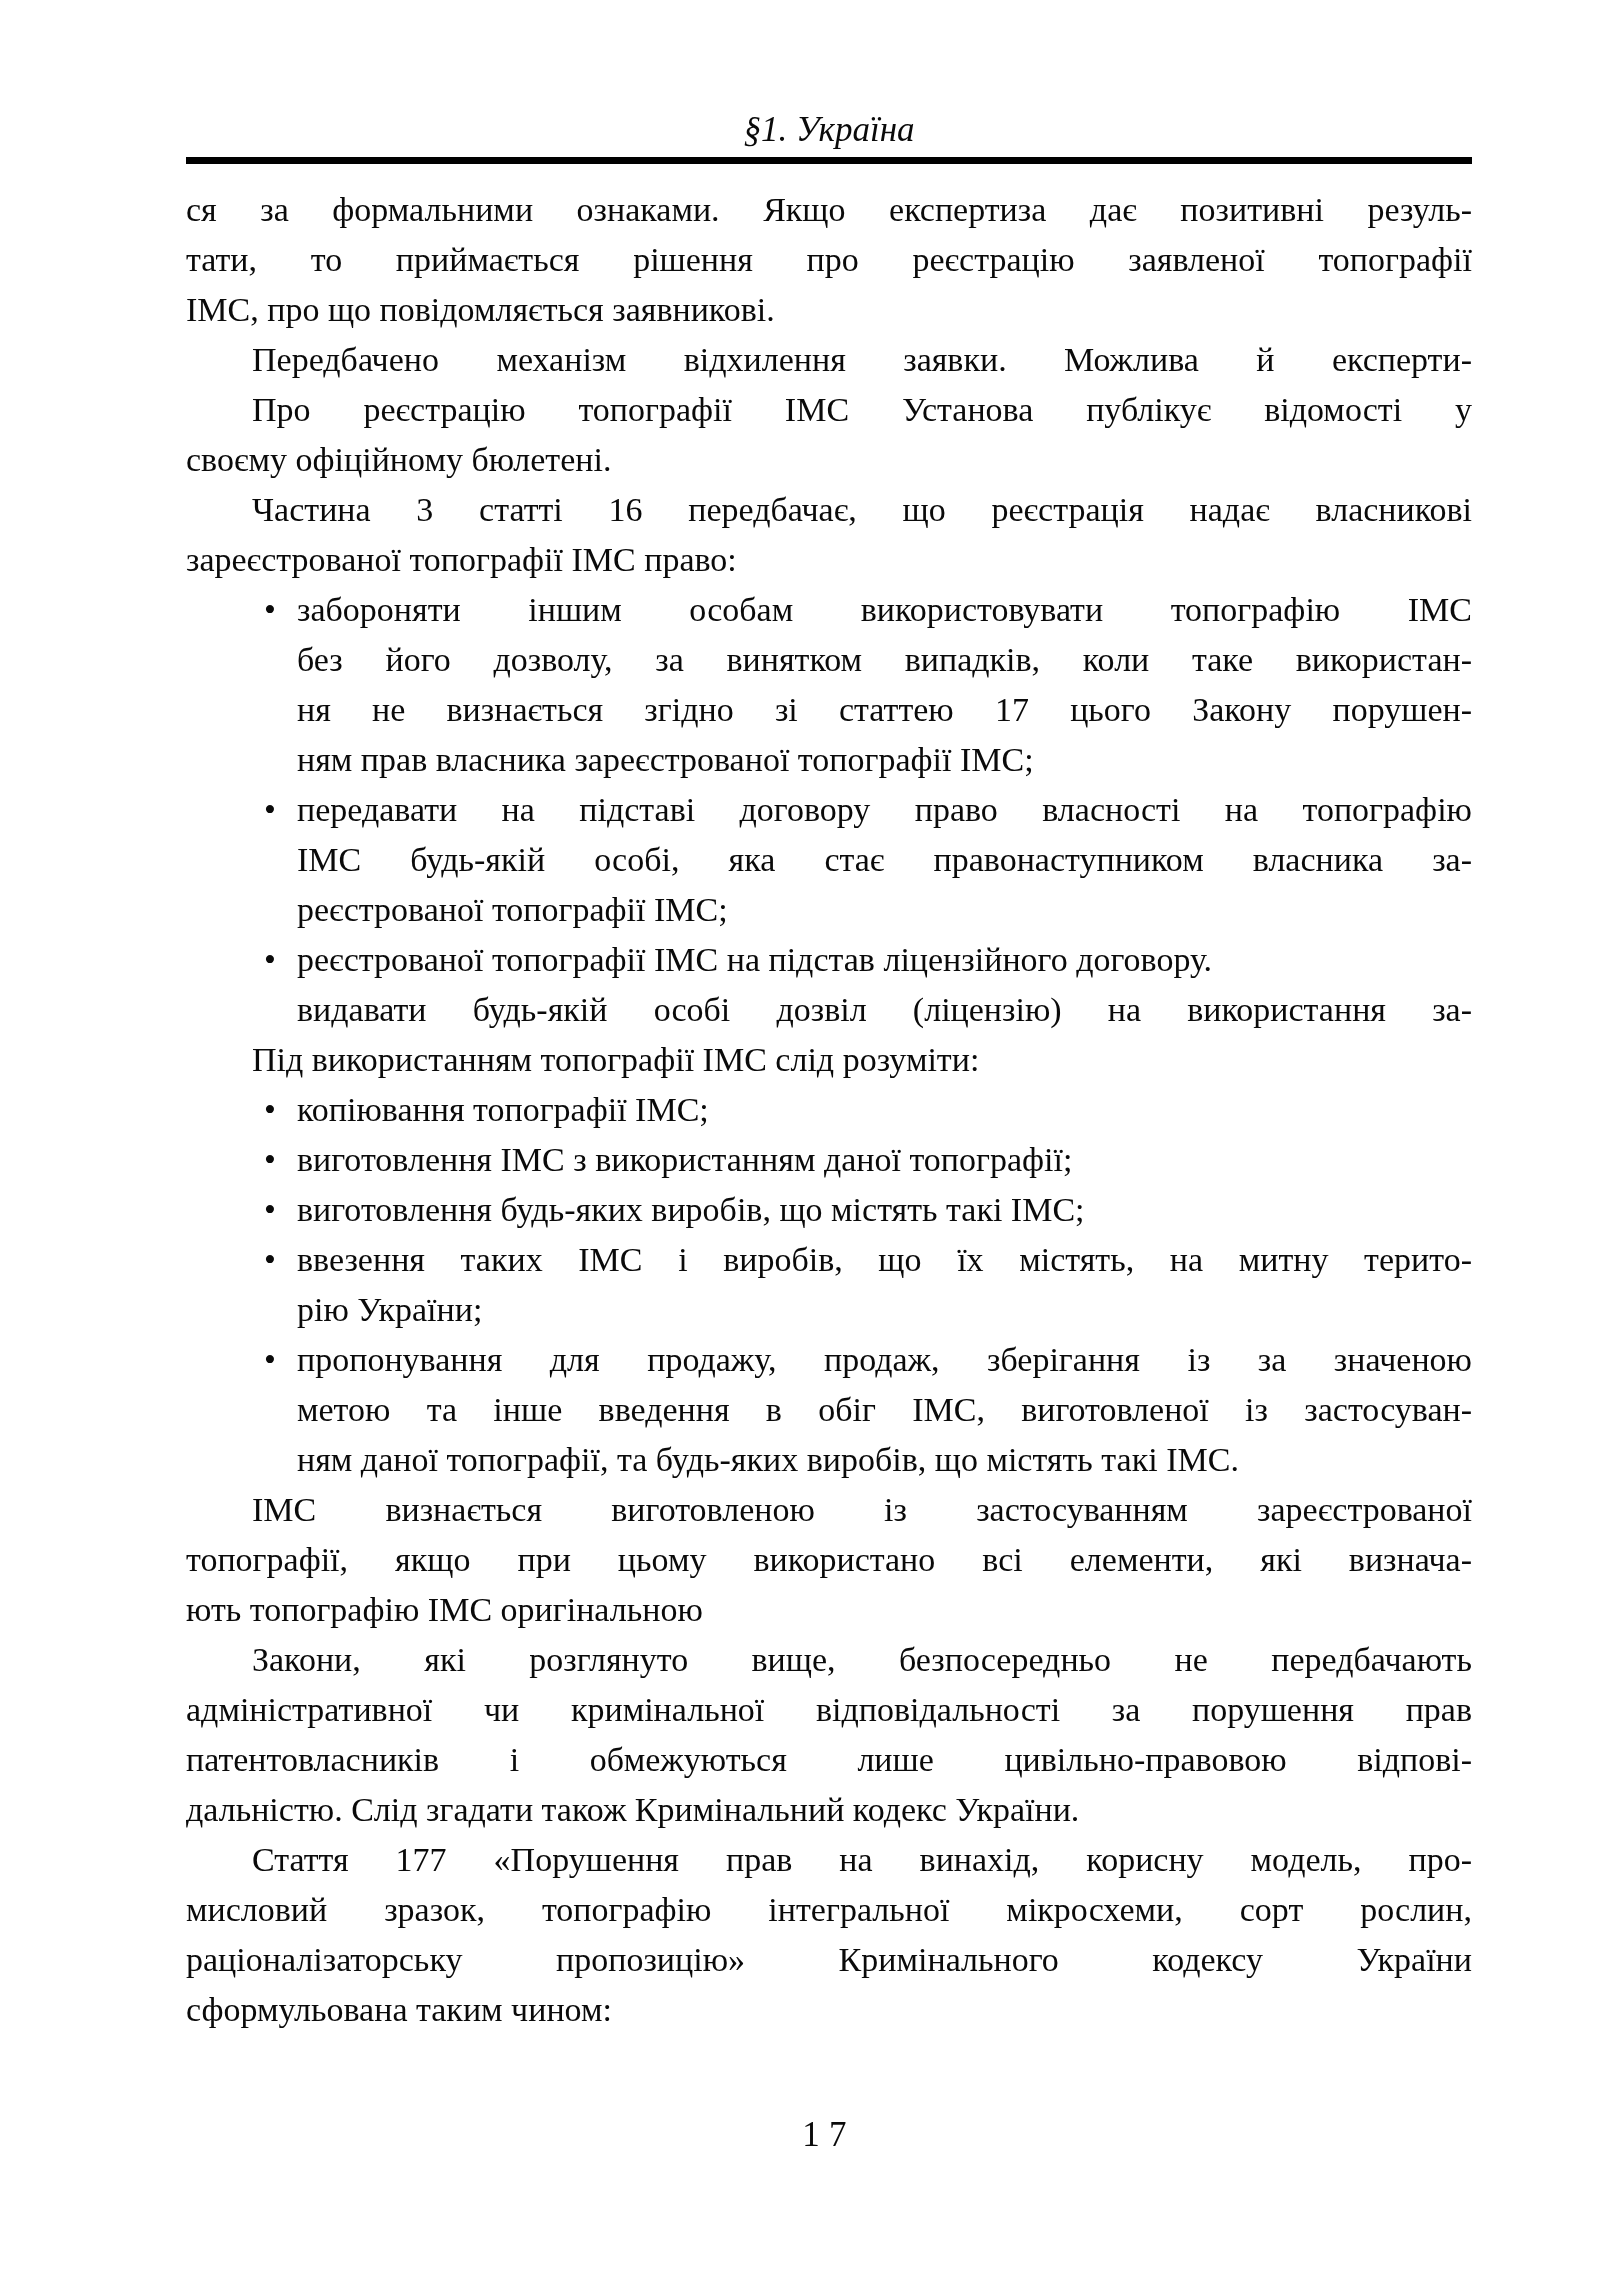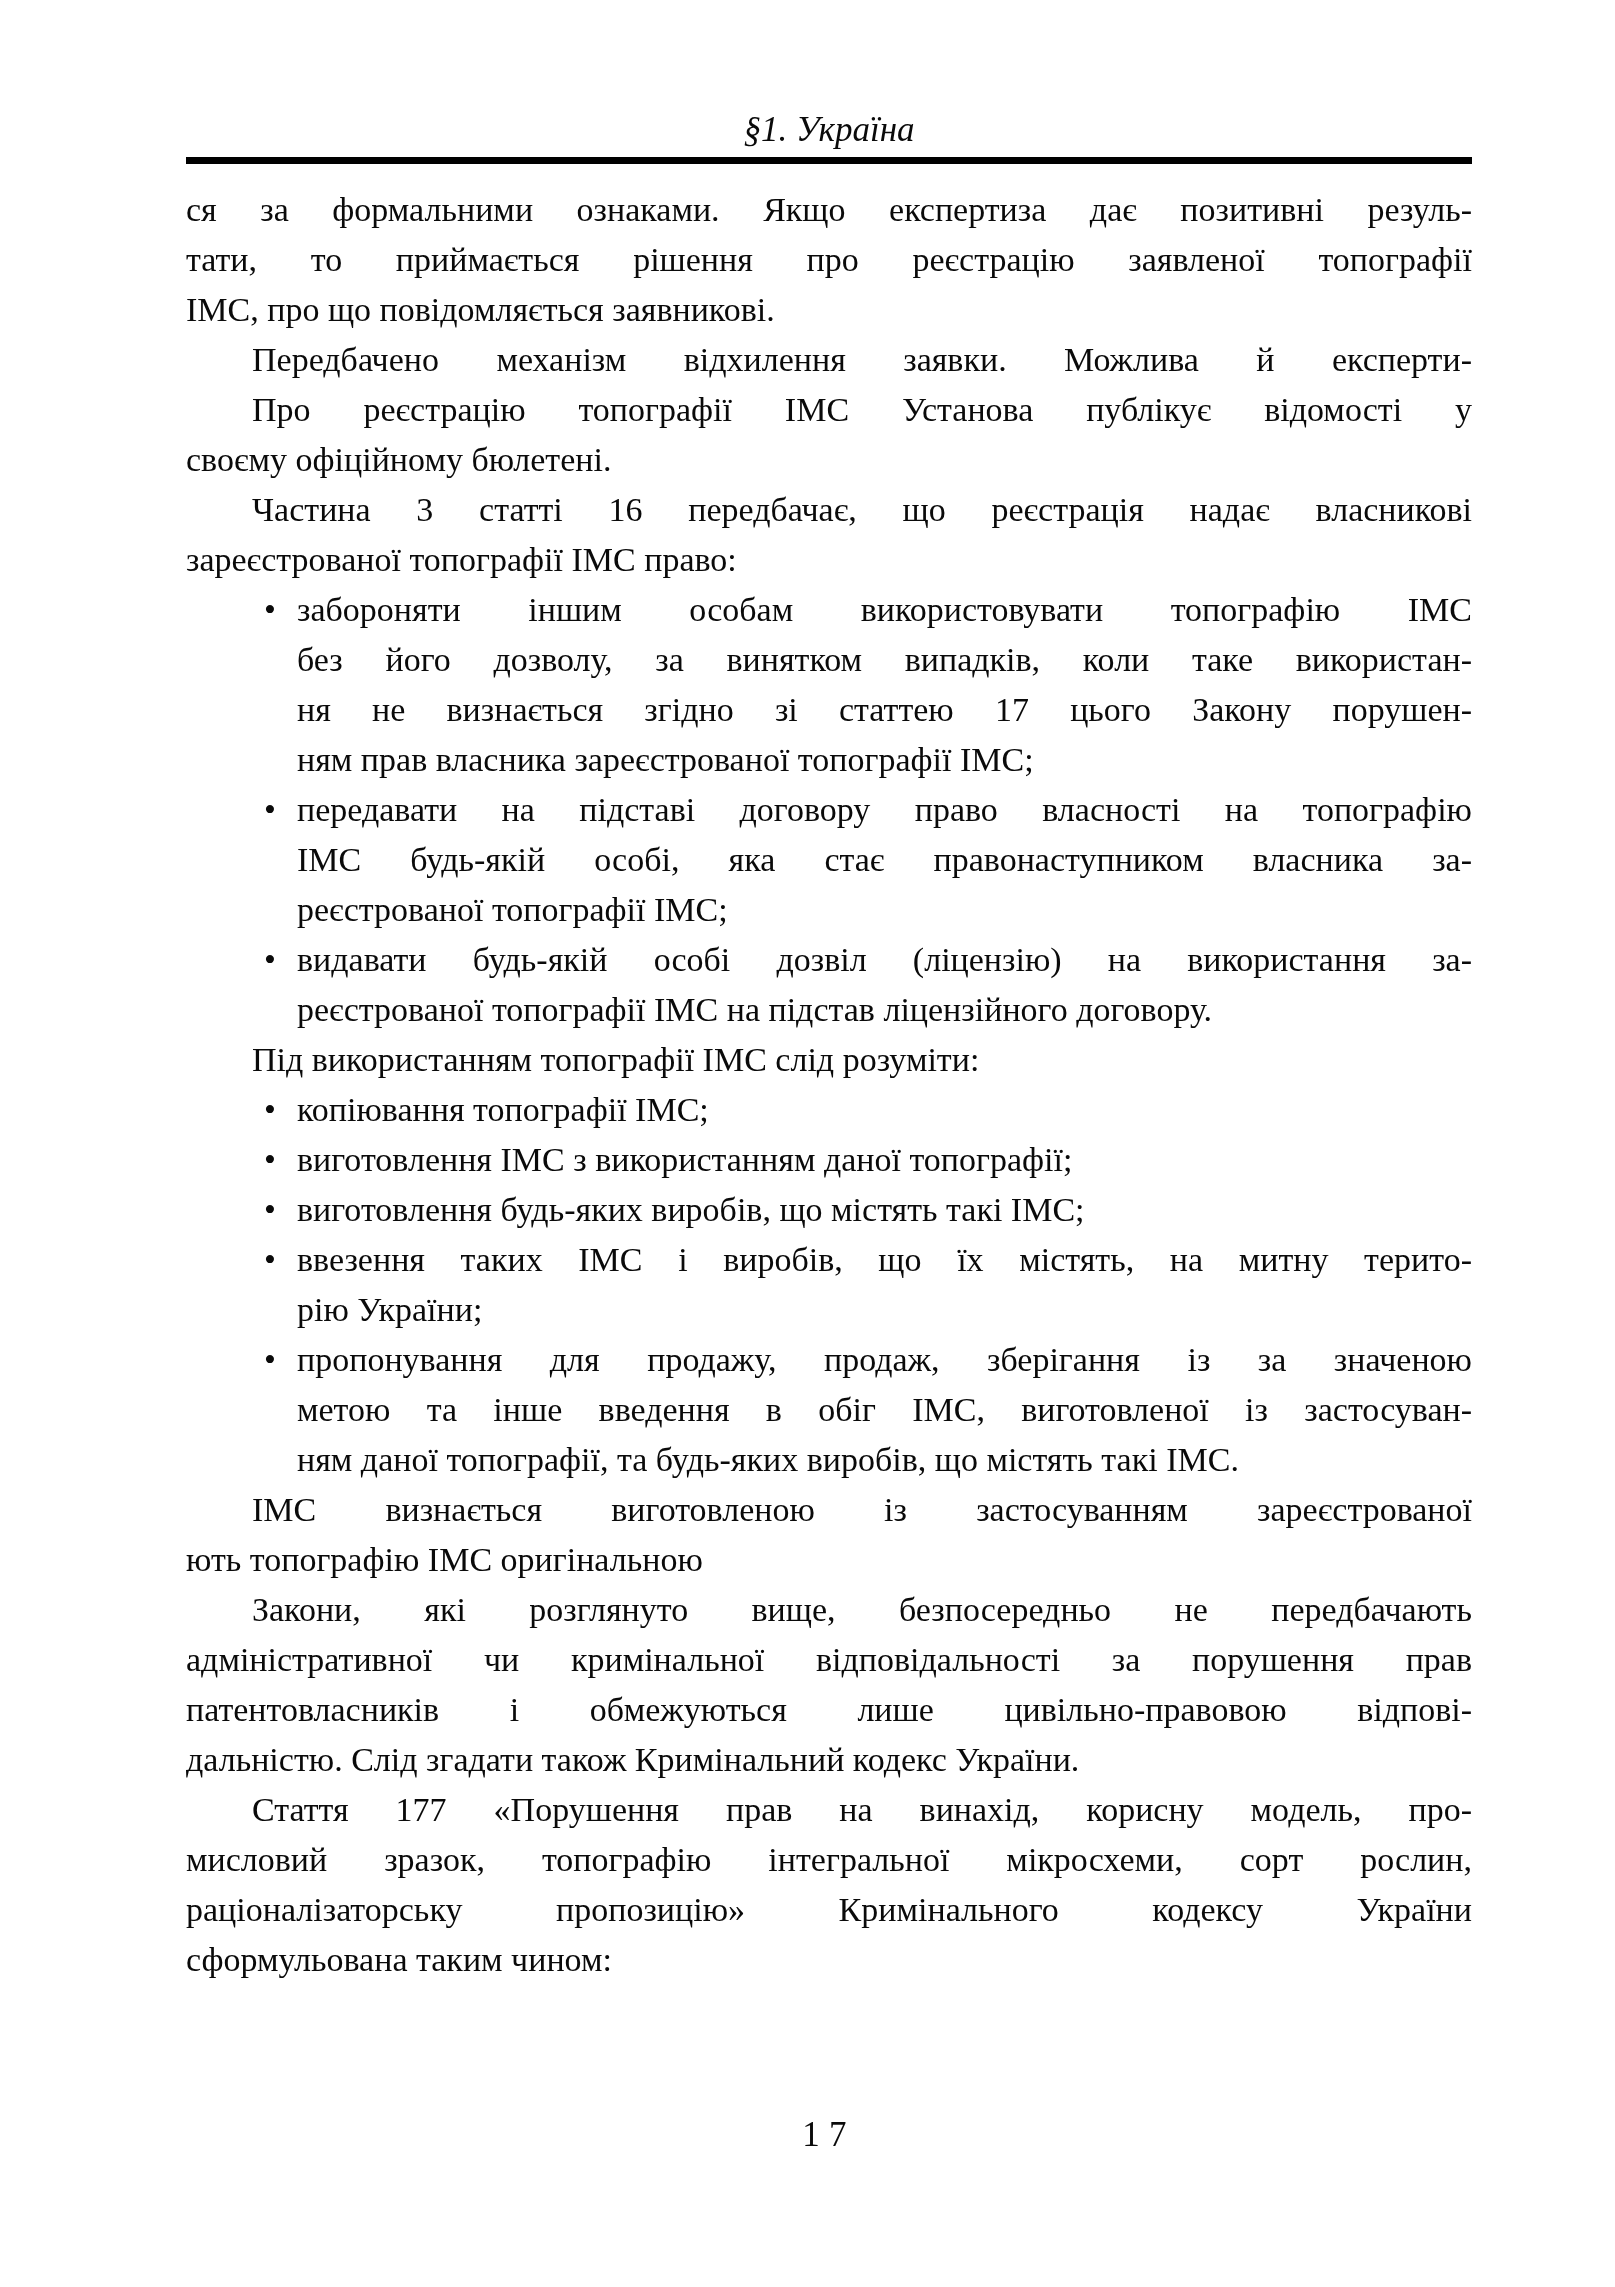--- a/index.html
+++ b/index.html
@@ -115,22 +115,22 @@
         <div class="line last">ням прав власника зареєстрованої топографії ІМС;</div>
       </div>
       <div class="block bullet">
         <span class="dot">•</span>
         <div class="line">передавати на підставі договору право власності на топографію</div>
         <div class="line">ІМС будь-якій особі, яка стає правонаступником власника за-</div>
         <div class="line last">реєстрованої топографії ІМС;</div>
       </div>
       <div class="block bullet">
         <span class="dot">•</span>
+        <div class="line last">реєстрованої топографії ІМС на підстав ліцензійного договору.</div>
         <div class="line">видавати будь-якій особі дозвіл (ліцензію) на використання за-</div>
-        <div class="line last">реєстрованої топографії ІМС на підстав ліцензійного договору.</div>
       </div>
       <div class="block paragraph">
         <div class="line last first-indent">Під використанням топографії ІМС слід розуміти:</div>
       </div>
       <div class="block bullet">
         <span class="dot">•</span>
         <div class="line last">копіювання топографії ІМС;</div>
       </div>
       <div class="block bullet">
         <span class="dot">•</span>
@@ -146,20 +146,21 @@
         <div class="line last">рію України;</div>
       </div>
       <div class="block bullet">
         <span class="dot">•</span>
         <div class="line">пропонування для продажу, продаж, зберігання із за значеною</div>
         <div class="line">метою та інше введення в обіг ІМС, виготовленої із застосуван-</div>
         <div class="line last">ням даної топографії, та будь-яких виробів, що містять такі ІМС.</div>
       </div>
       <div class="block paragraph">
         <div class="line first-indent">ІМС визнається виготовленою із застосуванням зареєстрованої</div>
+        <div class="line">топографії, якщо при цьому використано всі елементи, які визнача-</div>
         <div class="line last">ють топографію ІМС оригінальною</div>
       </div>
       <div class="block paragraph">
         <div class="line first-indent">Закони, які розглянуто вище, безпосередньо не передбачають</div>
         <div class="line">адміністративної чи кримінальної відповідальності за порушення прав</div>
         <div class="line">патентовласників і обмежуються лише цивільно-правовою відпові-</div>
         <div class="line last">дальністю. Слід згадати також Кримінальний кодекс України.</div>
       </div>
       <div class="block paragraph">
         <div class="line first-indent">Стаття 177 «Порушення прав на винахід, корисну модель, про-</div>

